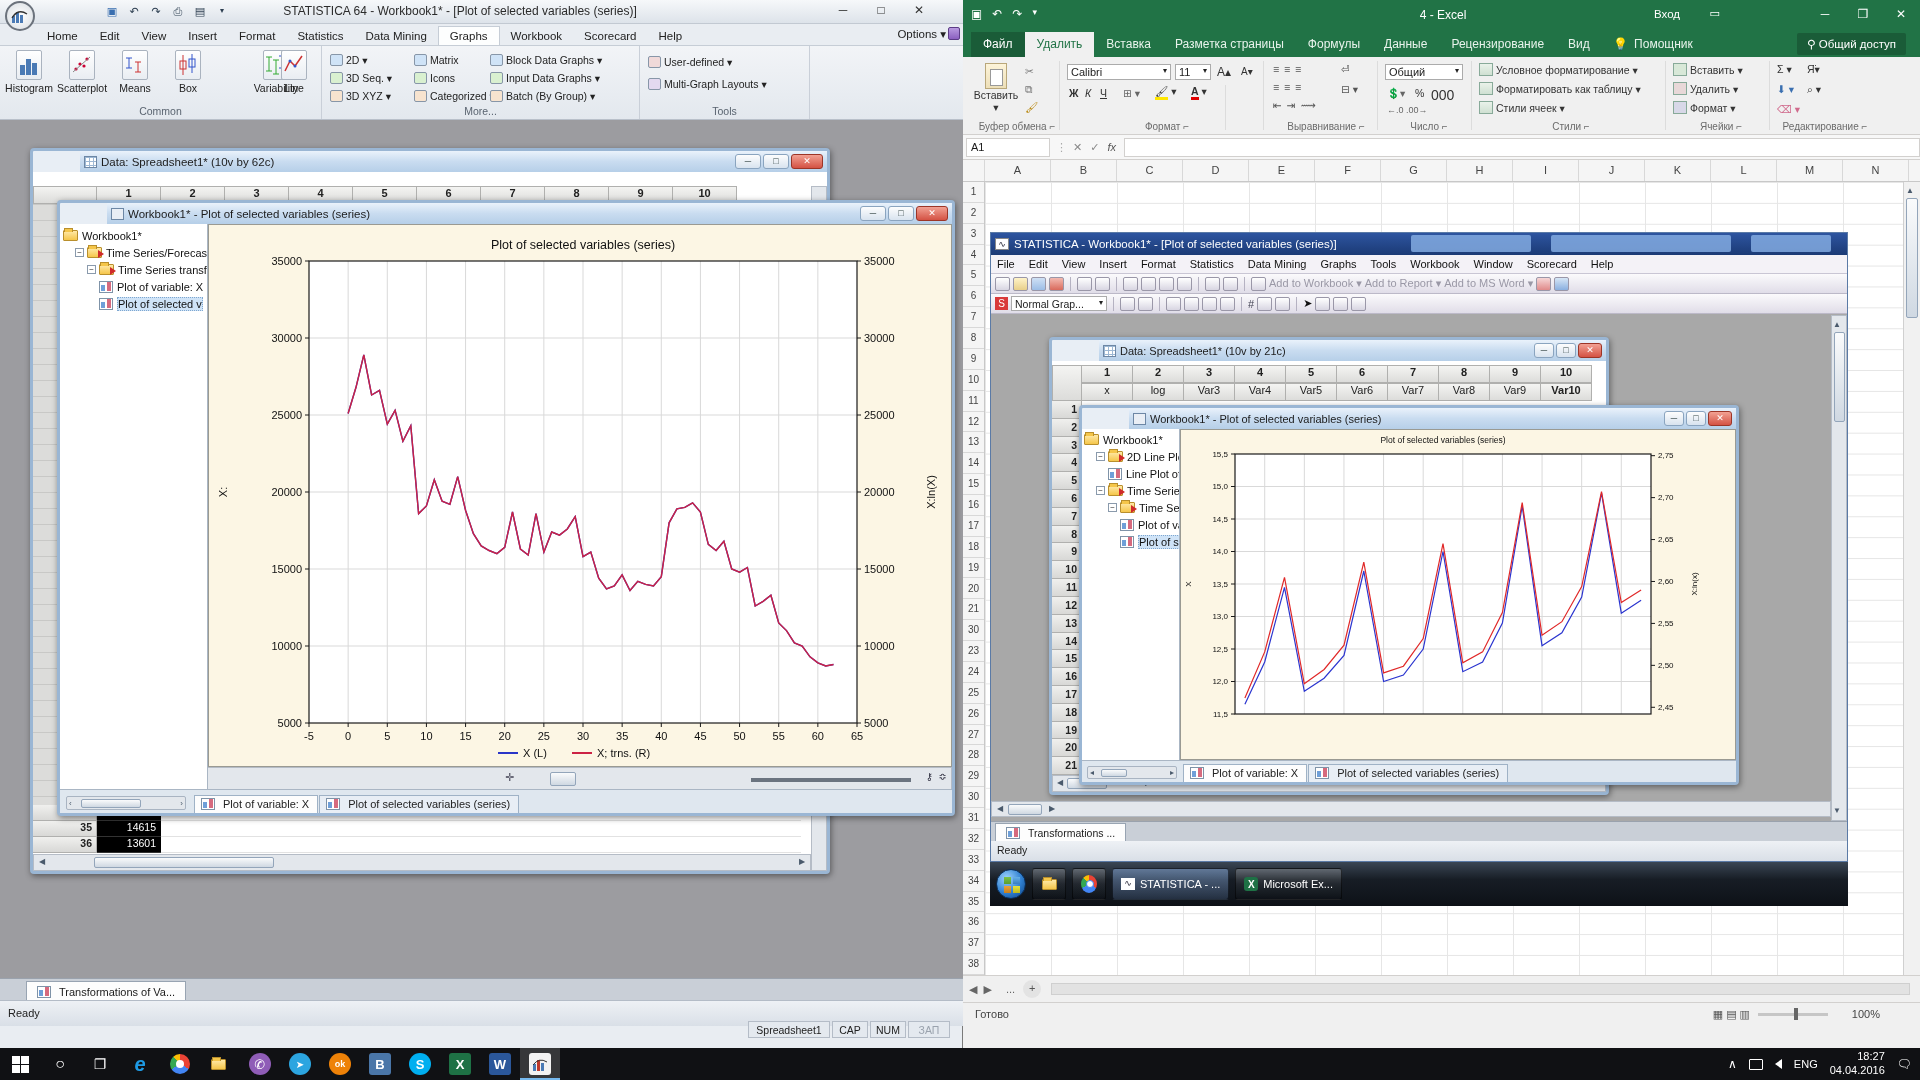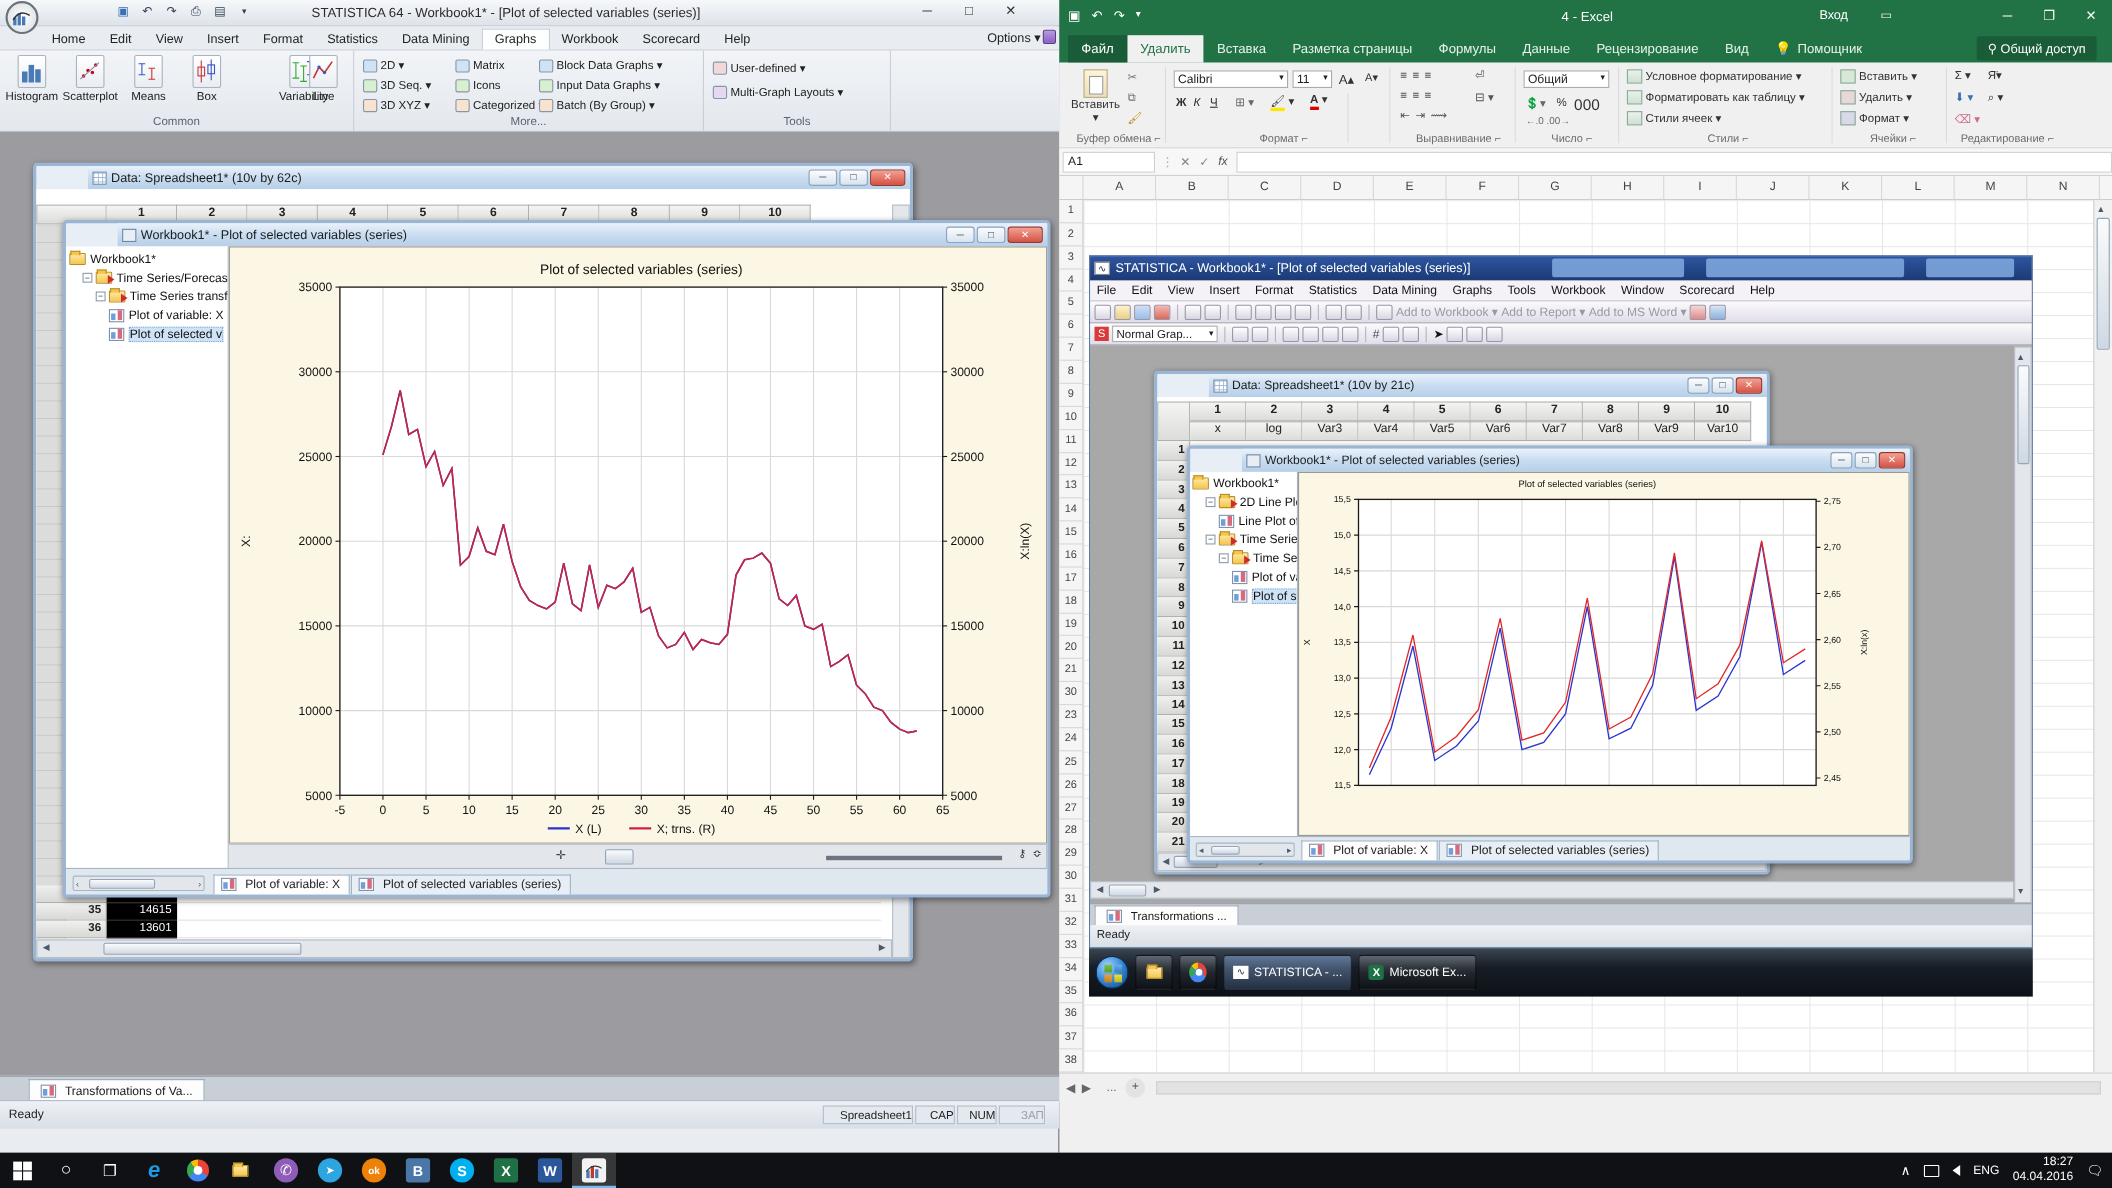--- a/index.html
+++ b/index.html
@@ -60,21 +60,21 @@
   
   .chartbox { background:#fcf6e4; border:1px solid #9a9a92; }
   .doc-tabbar { background:#dfe7ef; border-top:1px solid #aab6c4; display:flex; align-items:flex-end; padding-left:2px; }
   .dtab { display:flex; align-items:center; gap:4px; padding:2px 8px 3px 6px; font-size:11px; background:#e8eef5; border:1px solid #9fb2c6; border-bottom:none; margin-right:1px; white-space:nowrap; color:#222; }
   .dtab.active { background:#fdfdfd; }
   .mini-scroll { background:#e3e7ec; border:1px solid #a9b4c2; border-radius:2px; }
   
   #l-bottomtabs { left:0; top:978px; width:963px; height:22px; background:#c9cfd7; border-top:1px solid #9aa2ad; }
   .app-bottab { position:absolute; left:26px; top:2px; height:20px; background:#fdfdfd; border:1px solid #98a4b2; border-bottom:none; display:flex; align-items:center; gap:4px; padding:0 10px; font-size:11px; }
   #l-status { left:0; top:1000px; width:963px; height:26px; background:linear-gradient(#eef1f5,#d9dfe7); border-top:1px solid #b4bcc7; font-size:11px; color:#222; }
-  .statcell { position:absolute; top:4px; height:17px; border:1px solid #b4bcc7; background:#e4e9ef; text-align:right; line-height:16px; font-size:10.5px; }
+  .statcell { position:absolute; top:20px; height:17px; border:1px solid #b4bcc7; background:#e4e9ef; text-align:center; line-height:16px; font-size:10.5px; }
 
   
   #excel { left:963px; top:0; width:957px; height:1048px; background:#f0f0f0; }
   #x-titlebar { left:0; top:0; width:957px; height:30px; background:#217346; color:#fff; }
   #x-title-text { top:8px; left:380px; width:200px; text-align:center; font-size:12px; color:#fff; }
   .x-qat { left:8px; top:7px; display:flex; gap:10px; color:#fff; font-size:12px; }
   #x-tabrow { left:0; top:30px; width:957px; height:27px; background:#217346; display:flex; align-items:flex-end; padding-left:8px; }
   .x-tab { color:#e8f3ec; font-size:12px; padding:5px 12px 6px 12px; white-space:nowrap; }
   .x-tab.file { background:#1a5c38; color:#fff; }
   .x-tab.active { background:#f0f0f0; color:#217346; }
@@ -806,21 +806,21 @@
                   <div class="sshead" style="position: absolute; left: 234px; top: 18px; width: 51px; height: 18px; font-weight: normal;">Var5</div>
                   <div class="sshead" style="position: absolute; left: 285px; top: 0px; width: 51px; height: 18px;">6</div>
                   <div class="sshead" style="position: absolute; left: 285px; top: 18px; width: 51px; height: 18px; font-weight: normal;">Var6</div>
                   <div class="sshead" style="position: absolute; left: 336px; top: 0px; width: 51px; height: 18px;">7</div>
                   <div class="sshead" style="position: absolute; left: 336px; top: 18px; width: 51px; height: 18px; font-weight: normal;">Var7</div>
                   <div class="sshead" style="position: absolute; left: 387px; top: 0px; width: 51px; height: 18px;">8</div>
                   <div class="sshead" style="position: absolute; left: 387px; top: 18px; width: 51px; height: 18px; font-weight: normal;">Var8</div>
                   <div class="sshead" style="position: absolute; left: 438px; top: 0px; width: 51px; height: 18px;">9</div>
                   <div class="sshead" style="position: absolute; left: 438px; top: 18px; width: 51px; height: 18px; font-weight: normal;">Var9</div>
                   <div class="sshead" style="position: absolute; left: 489px; top: 0px; width: 51px; height: 18px;">10</div>
-                  <div class="sshead" style="position: absolute; left: 489px; top: 18px; width: 51px; height: 18px; font-weight: normal;">Var10</div>
+                  <div class="sshead" style="position: absolute; left: 489px; top: 18px; width: 51px; height: 18px; font-weight: bold;">Var10</div>
                 </div>
               <div id="emb-datarows" class="abs" style="left:0; top:40px; width:30px; bottom:18px;">
                   <div class="ssrowhead" style="position: absolute; left: 0px; top: 0px; width: 30px; height: 17.8095px; line-height: 17.8095px;">1</div>
                   <div class="ssrowhead" style="position: absolute; left: 0px; top: 17.8095px; width: 30px; height: 17.8095px; line-height: 17.8095px;">2</div>
                   <div class="ssrowhead" style="position: absolute; left: 0px; top: 35.619px; width: 30px; height: 17.8095px; line-height: 17.8095px;">3</div>
                   <div class="ssrowhead" style="position: absolute; left: 0px; top: 53.4286px; width: 30px; height: 17.8095px; line-height: 17.8095px;">4</div>
                   <div class="ssrowhead" style="position: absolute; left: 0px; top: 71.2381px; width: 30px; height: 17.8095px; line-height: 17.8095px;">5</div>
                   <div class="ssrowhead" style="position: absolute; left: 0px; top: 89.0476px; width: 30px; height: 17.8095px; line-height: 17.8095px;">6</div>
                   <div class="ssrowhead" style="position: absolute; left: 0px; top: 106.857px; width: 30px; height: 17.8095px; line-height: 17.8095px;">7</div>
                   <div class="ssrowhead" style="position: absolute; left: 0px; top: 124.667px; width: 30px; height: 17.8095px; line-height: 17.8095px;">8</div>
@@ -1011,20 +1011,27 @@
     </div>
 
     <div id="x-sheettabs" class="abs">
       <span style="padding:0 6px; color:#666;">◀</span>
       <span style="padding:0 6px 0 0; color:#666;">▶</span>
       <span style="padding:0 8px; color:#666;">...</span>
       <span style="width:18px; height:18px; border-radius:50%; background:#e3e3e3; color:#555; text-align:center; line-height:17px;">+</span>
       <span style="flex:1; height:12px; margin:0 10px; background:#e2e2e2; border:1px solid #cfcfcf;"></span>
     </div>
 
+    <div id="x-status" class="abs">
+      <span class="abs" style="left:12px; top:5px;">Готово</span>
+      <span class="abs" style="right:170px; top:5px; color:#555;">▦ ▤ ▥</span>
+      <span class="abs" style="right:92px; top:10px; width:70px; height:3px; background:#c6c6c6;"></span>
+      <span class="abs" style="right:122px; top:5px; width:4px; height:12px; background:#666;"></span>
+      <span class="abs" style="right:40px; top:5px;">100%</span>
+    </div>
   </section>
 
   <div id="taskbar" class="abs">
     <div id="tb-icons" style="display:flex;">
         <div class="tb-slot">
           <span style="display:grid;grid-template-columns:8px 8px;grid-gap:1px;">
             <span style="width:8px;height:8px;background:#fff;"></span>
             <span style="width:8px;height:8px;background:#fff;"></span>
             <span style="width:8px;height:8px;background:#fff;"></span>
             <span style="width:8px;height:8px;background:#fff;"></span>

